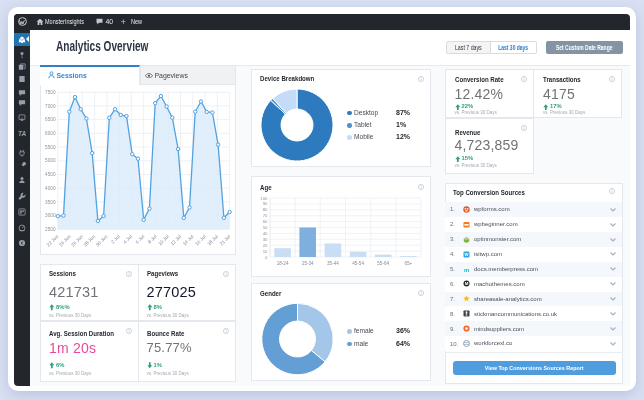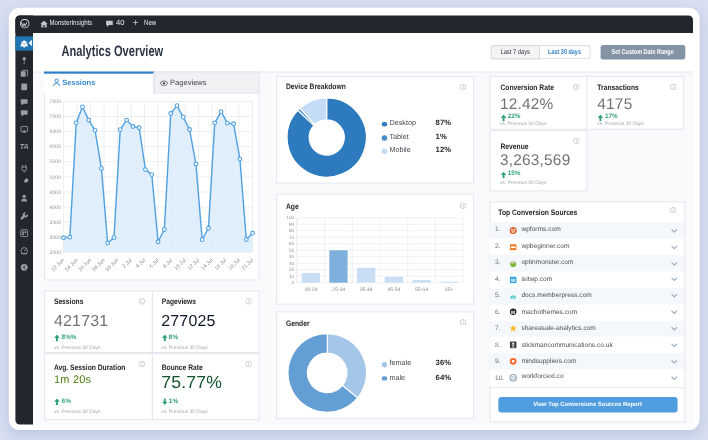--- a/index.html
+++ b/index.html
@@ -217,37 +217,37 @@
       </div>
 <div style="position:absolute;left:8px;top:48.6px;font-size:4.5px;line-height:1;color:#a2aab2">vs. Previous 30 Days</div>
 <svg style="position:absolute;left:84px;top:6px" width="6" height="6" viewBox="0 0 7 7">
         <circle cx="3.5" cy="3.5" r="3" fill="none" stroke="#c0c6cc" stroke-width="0.85"></circle>
         <rect x="3.1" y="2.9" width="0.9" height="2.4" fill="#c0c6cc"></rect>
         <rect x="3.1" y="1.4" width="0.9" height="0.9" fill="#c0c6cc"></rect>
       </svg>
     </div>
 <div class="card" style="left:40px;top:320.7px;width:98.5px;height:61px">
 <div style="position:absolute;left:8px;top:7.6px;font-weight:bold;font-size:7.2px;color:#23282d;transform:scaleX(0.85);transform-origin:0 50%;white-space:nowrap">Avg. Session Duration</div>
-<div style="position:absolute;left:8px;top:18.8px;font-size:10px;color:#4d7c0f;letter-spacing:0.2px">1m 20s</div>
+<div style="position:absolute;left:8px;top:18.8px;font-size:14px;color:#ec4899;letter-spacing:0.2px">1m 20s</div>
 <div style="position:absolute;left:8px;top:40.5px;width:40px;height:7px">
         <svg style="position:absolute;left:0;top:0.3px" width="5.6" height="6.4" viewBox="0 0 7 8">
           <path d="M3.5,0.2 L6.6,4 L4.6,4 L4.6,7.8 L2.4,7.8 L2.4,4 L0.4,4 Z" fill="#2fa07c"></path>
         </svg>
         <span style="position:absolute;left:7px;top:0.5px;font-size:5.8px;line-height:1;color:#2fa07c;font-weight:bold">6%</span>
       </div>
 <div style="position:absolute;left:8px;top:50.4px;font-size:4.5px;line-height:1;color:#a2aab2">vs. Previous 30 Days</div>
 <svg style="position:absolute;left:84.5px;top:6px" width="6" height="6" viewBox="0 0 7 7">
         <circle cx="3.5" cy="3.5" r="3" fill="none" stroke="#c0c6cc" stroke-width="0.85"></circle>
         <rect x="3.1" y="2.9" width="0.9" height="2.4" fill="#c0c6cc"></rect>
         <rect x="3.1" y="1.4" width="0.9" height="0.9" fill="#c0c6cc"></rect>
       </svg>
     </div>
 <div class="card" style="left:137.5px;top:320.7px;width:98px;height:61px">
 <div style="position:absolute;left:8px;top:7.6px;font-weight:bold;font-size:7.2px;color:#23282d;transform:scaleX(0.85);transform-origin:0 50%;white-space:nowrap">Bounce Rate</div>
-<div style="position:absolute;left:8px;top:18.8px;font-size:16px;color:#14532d;letter-spacing:0.2px">75.77%</div>
+<div style="position:absolute;left:8px;top:18.8px;font-size:13px;color:#737373;letter-spacing:0.2px">75.77%</div>
 <div style="position:absolute;left:8px;top:40.5px;width:40px;height:7px">
         <svg style="position:absolute;left:0;top:0.3px" width="5.6" height="6.4" viewBox="0 0 7 8">
           <path d="M3.5,7.8 L6.6,4 L4.6,4 L4.6,0.2 L2.4,0.2 L2.4,4 L0.4,4 Z" fill="#2fa07c"></path>
         </svg>
         <span style="position:absolute;left:7px;top:0.5px;font-size:5.8px;line-height:1;color:#2fa07c;font-weight:bold">1%</span>
       </div>
 <div style="position:absolute;left:8px;top:50.4px;font-size:4.5px;line-height:1;color:#a2aab2">vs. Previous 30 Days</div>
 <svg style="position:absolute;left:84px;top:6px" width="6" height="6" viewBox="0 0 7 7">
         <circle cx="3.5" cy="3.5" r="3" fill="none" stroke="#c0c6cc" stroke-width="0.85"></circle>
         <rect x="3.1" y="2.9" width="0.9" height="2.4" fill="#c0c6cc"></rect>
@@ -373,21 +373,21 @@
       </div>
 <div style="position:absolute;left:9px;top:40.8px;font-size:4.5px;line-height:1;color:#a2aab2">vs. Previous 30 Days</div>
 <svg style="position:absolute;left:75px;top:6px" width="6" height="6" viewBox="0 0 7 7">
         <circle cx="3.5" cy="3.5" r="3" fill="none" stroke="#c0c6cc" stroke-width="0.85"></circle>
         <rect x="3.1" y="2.9" width="0.9" height="2.4" fill="#c0c6cc"></rect>
         <rect x="3.1" y="1.4" width="0.9" height="0.9" fill="#c0c6cc"></rect>
       </svg>
     </div>
 <div class="card" style="left:444.5px;top:118.2px;width:89.5px;height:55.6px">
 <div style="position:absolute;left:9px;top:8.6px;font-weight:bold;font-size:7.2px;color:#23282d;transform:scaleX(0.85);transform-origin:0 50%;white-space:nowrap">Revenue</div>
-<div style="position:absolute;left:9px;top:18px;font-size:14px;color:#6f7276;letter-spacing:0.2px">3,263,569</div>
+<div style="position:absolute;left:9px;top:18px;font-size:14px;color:#6f7276;letter-spacing:0.2px">4,723,859</div>
 <div style="position:absolute;left:9px;top:36.4px;width:40px;height:7px">
         <svg style="position:absolute;left:0;top:0.3px" width="5.6" height="6.4" viewBox="0 0 7 8">
           <path d="M3.5,0.2 L6.6,4 L4.6,4 L4.6,7.8 L2.4,7.8 L2.4,4 L0.4,4 Z" fill="#2fa07c"></path>
         </svg>
         <span style="position:absolute;left:7px;top:0.5px;font-size:5.8px;line-height:1;color:#2fa07c;font-weight:bold">15%</span>
       </div>
 <div style="position:absolute;left:9px;top:44.7px;font-size:4.5px;line-height:1;color:#a2aab2">vs. Previous 30 Days</div>
 <svg style="position:absolute;left:75.5px;top:6px" width="6" height="6" viewBox="0 0 7 7">
         <circle cx="3.5" cy="3.5" r="3" fill="none" stroke="#c0c6cc" stroke-width="0.85"></circle>
         <rect x="3.1" y="2.9" width="0.9" height="2.4" fill="#c0c6cc"></rect>

